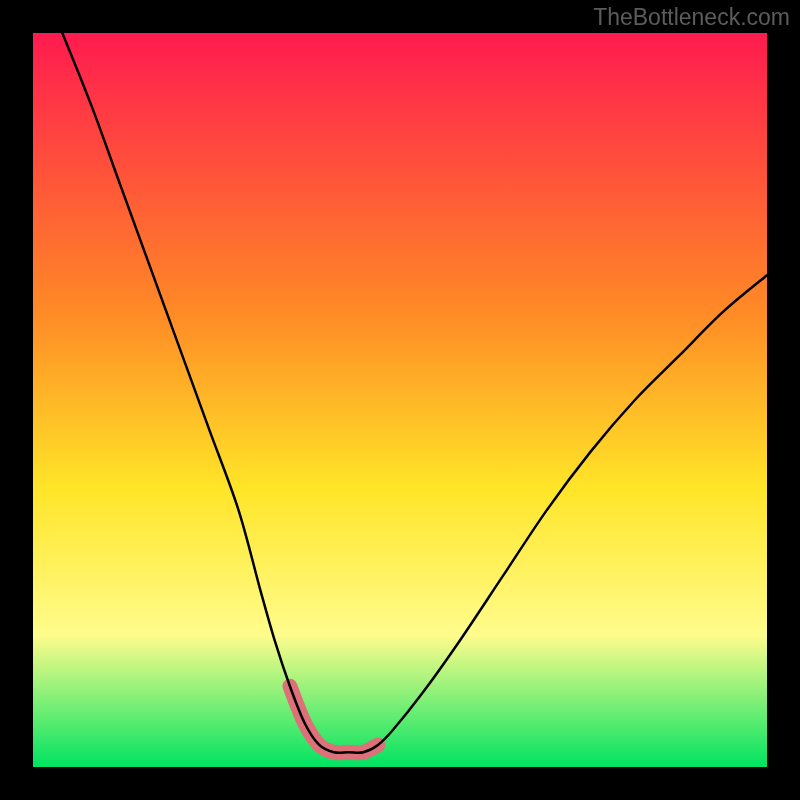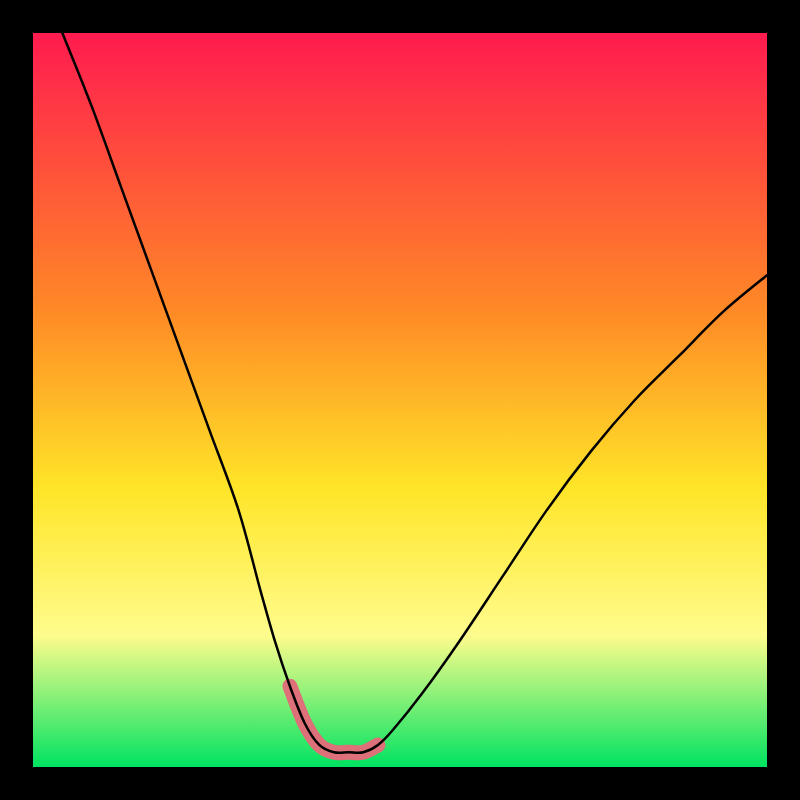--- a/index.html
+++ b/index.html
@@ -45,14 +45,15 @@
       <stop id="g2" offset="62%" stop-color="#ffe528"></stop>
       <stop id="g3" offset="82%" stop-color="#fffc8c"></stop>
       <stop id="g4" offset="100%" stop-color="#00e361"></stop>
     </linearGradient>
   </defs>
   <rect id="plot-bg" fill="url(#bg-grad)" x="33" y="33" width="734" height="734"></rect>
   <path id="highlight-path" fill="none" stroke-linecap="round" stroke-linejoin="round" stroke-width="15" d="M 289.9 686.26 C 292.34666666666664 692.3766666666667, 299.68666666666667 713.1733333333334, 304.58 722.96 C 309.4733333333333 732.7466666666667, 314.3666666666667 740.0866666666667, 319.26 744.98 C 324.1533333333333 749.8733333333333, 329.0466666666667 751.0966666666667, 333.94 752.32 C 338.8333333333333 753.5433333333334, 343.7266666666667 752.32, 348.62 752.32 C 353.5133333333333 752.32, 358.4066666666667 753.5433333333334, 363.3 752.32 C 368.1933333333333 751.0966666666667, 375.5333333333333 746.2033333333334, 377.97999999999996 744.98" stroke="#dd7079"></path>
   <path id="curve-path" fill="none" stroke-linecap="round" stroke-linejoin="round" stroke-width="2.5" d="M 62.36 33 C 67.25333333333333 45.23333333333333, 81.93333333333334 80.70999999999998, 91.72 106.39999999999998 C 101.50666666666666 132.08999999999997, 111.29333333333334 160.22666666666666, 121.08 187.14 C 130.86666666666667 214.0533333333333, 140.65333333333334 240.96666666666658, 150.44 267.87999999999994 C 160.22666666666666 294.7933333333333, 170.01333333333335 321.7066666666667, 179.8 348.62000000000006 C 189.58666666666667 375.5333333333334, 199.37333333333333 402.4466666666667, 209.16 429.36 C 218.94666666666666 456.2733333333333, 229.95666666666668 483.18666666666667, 238.52 510.1 C 247.08333333333334 537.0133333333333, 254.4233333333333 568.82, 260.53999999999996 590.84 C 266.65666666666664 612.86, 270.3266666666667 626.3166666666667, 275.22 642.22 C 280.11333333333334 658.1233333333333, 285.00666666666666 672.8033333333333, 289.9 686.26 C 294.7933333333333 699.7166666666667, 299.68666666666667 713.1733333333334, 304.58 722.96 C 309.4733333333333 732.7466666666667, 314.3666666666667 740.0866666666667, 319.26 744.98 C 324.1533333333333 749.8733333333333, 329.0466666666667 751.0966666666667, 333.94 752.32 C 338.8333333333333 753.5433333333334, 343.7266666666667 752.32, 348.62 752.32 C 353.5133333333333 752.32, 358.4066666666667 753.5433333333334, 363.3 752.32 C 368.1933333333333 751.0966666666667, 373.08666666666664 748.6500000000001, 377.97999999999996 744.98 C 382.8733333333333 741.31, 385.31999999999994 738.8633333333332, 392.65999999999997 730.3 C 400 721.7366666666667, 411.01000000000005 708.28, 422.02000000000004 693.6 C 433.03000000000003 678.9200000000001, 445.2633333333333 661.7933333333334, 458.71999999999997 642.22 C 472.1766666666666 622.6466666666666, 488.08 598.18, 502.76 576.16 C 517.4399999999999 554.14, 532.1199999999999 530.8966666666666, 546.8 510.1 C 561.48 489.30333333333334, 576.1600000000001 469.73, 590.84 451.38 C 605.52 433.03, 620.2 415.9033333333333, 634.88 400 C 649.56 384.0966666666667, 664.24 370.64, 678.92 355.96 C 693.5999999999999 341.28, 708.28 325.37666666666667, 722.9599999999999 311.92 C 737.6399999999999 298.46333333333337, 759.66 281.33666666666664, 767 275.21999999999997" stroke="#000000"></path>
 </svg>
 
+<div class="watermark">TheBottleneck.com</div>
 
 </div>
 
 </body></html>

